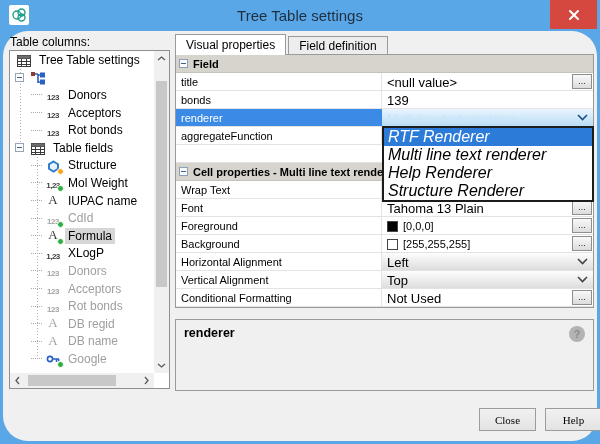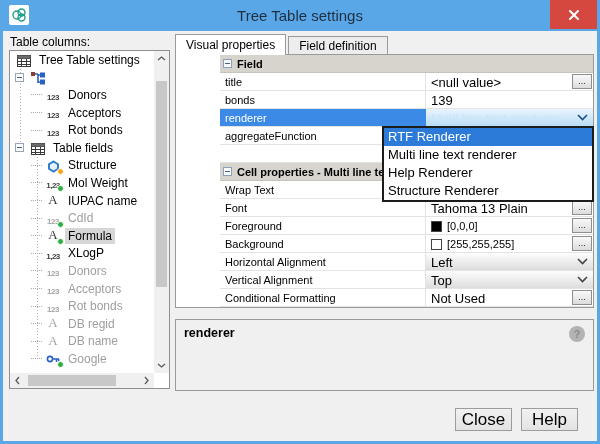--- a/index.html
+++ b/index.html
@@ -7,21 +7,21 @@
   body { font-family:"Liberation Sans", sans-serif; font-size:12px; overflow:hidden; }
 
   .window { position:relative; width:600px; height:444px; background:#5aa7e8; }
   .titlebar { position:absolute; left:0; top:0; width:600px; height:31px; display:flex; align-items:center; }
   .app-icon { position:absolute; left:9px; top:5px; width:20px; height:20px; background:#fff; border-radius:2px;
               display:flex; align-items:center; justify-content:center; }
   .title { width:100%; text-align:center; font-size:15px; color:#1d2f40; }
   .close-btn { position:absolute; right:3px; top:0; width:47px; height:29px; background:#d5483f;
                display:flex; align-items:center; justify-content:center; cursor:pointer; }
 
-  .content { position:absolute; left:3px; top:31px; width:594px; height:410px; background:#f0f0f0; }
+  .content { position:absolute; left:3px; top:31px; width:594px; height:410px; background:#f0f0f0;border-radius:25px; }
 
   
   .left-label { position:absolute; left:7px; top:4px; color:#000; }
   .tree-box { position:absolute; left:6px; top:19px; width:161px; height:339px; background:#fff; border:1px solid #8f8f8f; }
   .tree-rows { position:absolute; left:0; top:0; right:15px; bottom:15px; overflow:hidden; background:#fff; }
   .trow { height:17.6px; display:flex; align-items:center; white-space:nowrap; position:relative; }
   .lv0 { padding-left:5px; } .lv1 { padding-left:5px; } .lv2 { padding-left:21px; }
   .trow .tlabel { padding:1px 3px; color:#000; }
   .trow.dim .tlabel { color:#9e9e9e; }
   .trow .tlabel.selbg { background:#d6d6d6; }
@@ -46,21 +46,21 @@
   .vthumb { position:absolute; left:2px; width:11px; background:#c8c8c8; }
   .hthumb { position:absolute; top:2px; height:11px; background:#c8c8c8; }
 
   
   .tabs { position:absolute; left:172px; top:3px; height:21px; display:flex; align-items:flex-end; }
   .tab { border:1px solid #9a9a9a; padding:0 10px; font-size:12px; color:#000; }
   .tab.active { background:#fff; height:21px; line-height:20px; border-bottom:none; position:relative; z-index:3; }
   .tab.inactive { background:#ededed; height:19px; line-height:18px; margin-left:2px; }
 
   
-  .grid { position:absolute; left:172px; top:23px; width:419px; height:254px; background:#fff; border:1px solid #9a9a9a; z-index:2;padding-left:44px; }
+  .grid { position:absolute; left:172px; top:23px; width:419px; height:254px; background:#fff; border:1px solid #9a9a9a; z-index:2; }
   .grow { height:18px; display:flex; border-bottom:1px solid #e3e3e3; }
   .gcell { height:100%; }
   .glabel { width:206px; flex:none; font-size:11px; color:#000; padding:3px 0 0 5px; border-right:1px solid #e3e3e3; }
   .gvalue { flex:1; position:relative; font-size:13px; color:#000; padding:1px 0 0 5px; display:flex; align-items:center; }
   .grow.grp { background:#d7d4cd; border-bottom:1px solid #c6c3bc; }
   .grp-inner { display:flex; align-items:center; padding-left:3px; width:100%; }
   .grp-box { width:9px; height:9px; border:1px solid #8ba0bd; background:#f8fafc; position:relative; margin-right:5px; flex:none; }
   .grp-box::after { content:""; position:absolute; left:1px; right:1px; top:3px; height:1px; background:#44617e; }
   .grp-label { font-weight:bold; font-size:11px; }
   .grow.selrow .glabel { background:#3b8ae6; color:#fff; border-right-color:#3b8ae6; }
@@ -68,32 +68,32 @@
   .combo-gray { background:linear-gradient(#fdfdfd,#dddddd); }
   .chev { position:absolute; right:5px; top:5px; }
   .ell { position:absolute; right:1px; top:1px; width:20px; height:15px; border:1px solid #8f8f8f;
          background:linear-gradient(#f9f9f9,#dcdcdc); font-size:9px; line-height:9px; text-align:center;
          font-family:"Liberation Sans",sans-serif; color:#222; padding:0; }
   .swatch { display:inline-block; width:11px; height:11px; border:1px solid #444; margin-right:5px; flex:none; }
   .cval { font-size:11px; }
 
   
   .popup { position:absolute; left:379px; top:95px; width:212px; background:#fff; border:2px solid #1c1c1c; z-index:10; }
-  .popup .item { height:18px; line-height:18px; padding-left:4px; font-size:13px; color:#000; white-space:nowrap; }
+  .popup .item { height:18px; line-height:18px; padding-left:4px; font-size:16px; color:#000; white-space:nowrap;font-style:italic; }
   .popup .item.hl { background:#2c7bd9; color:#fff; }
 
   
   .desc { position:absolute; left:172px; top:288px; width:419px; height:72px; background:#f0f0f0; border:1px solid #9a9a9a; }
   .desc-title { position:absolute; left:8px; top:6px; font-weight:bold; font-size:12.5px; }
   .help-circle { position:absolute; right:8px; top:6px; width:16px; height:16px; border-radius:50%; background:#b3b3b3;
                  color:#8b8b8b; font-weight:bold; font-size:11px; text-align:center; line-height:16px; }
 
   
   .btn { position:absolute; top:377px; height:23px; border:1px solid #9c9c9c; background:linear-gradient(#f1f1f1,#e3e3e3);
-         font-size:17px; font-family:Liberation Sans, sans-serif; color:#000; }
+         font-size:11px; font-family:Liberation Serif, serif; color:#000;margin-left:24px; }
   .btn.close { left:452px; width:57px; }
   .btn.help { left:518px; width:57px; }
 </style>
 </head>
 <body>
 
 <div class="window">
 
   <div class="titlebar">
     <span class="app-icon">

